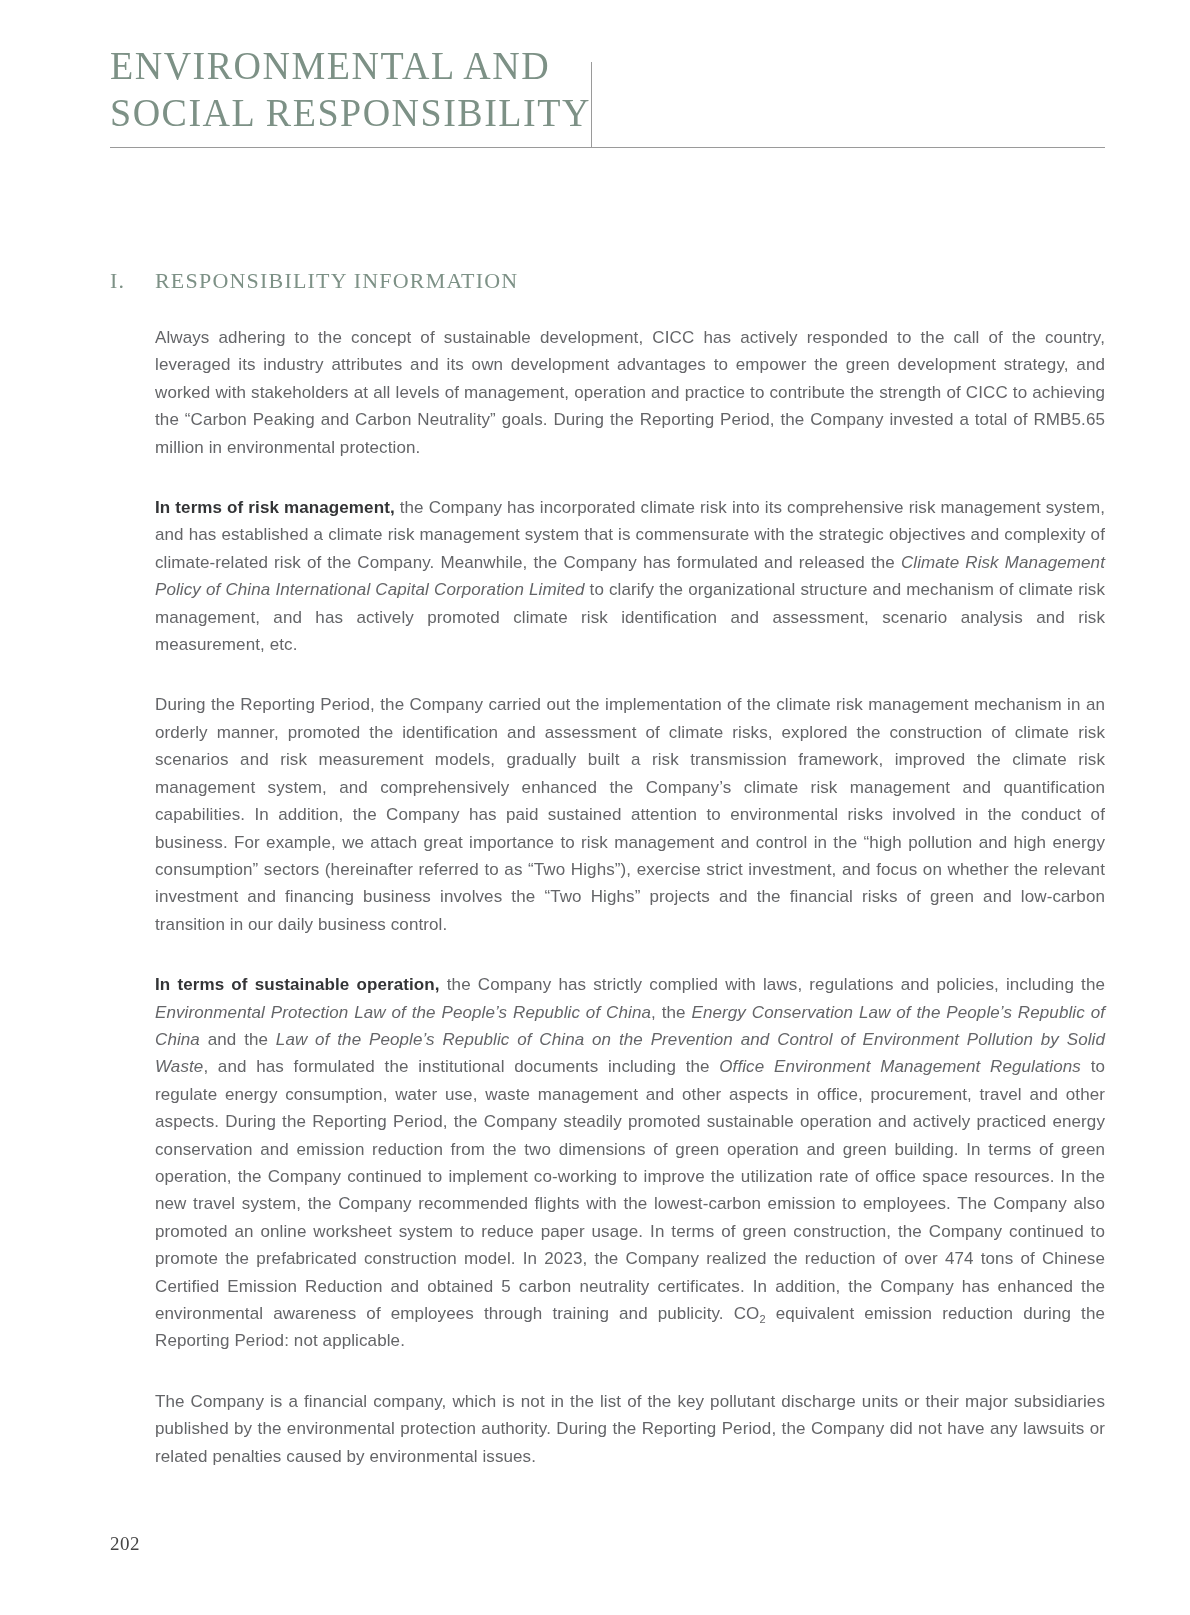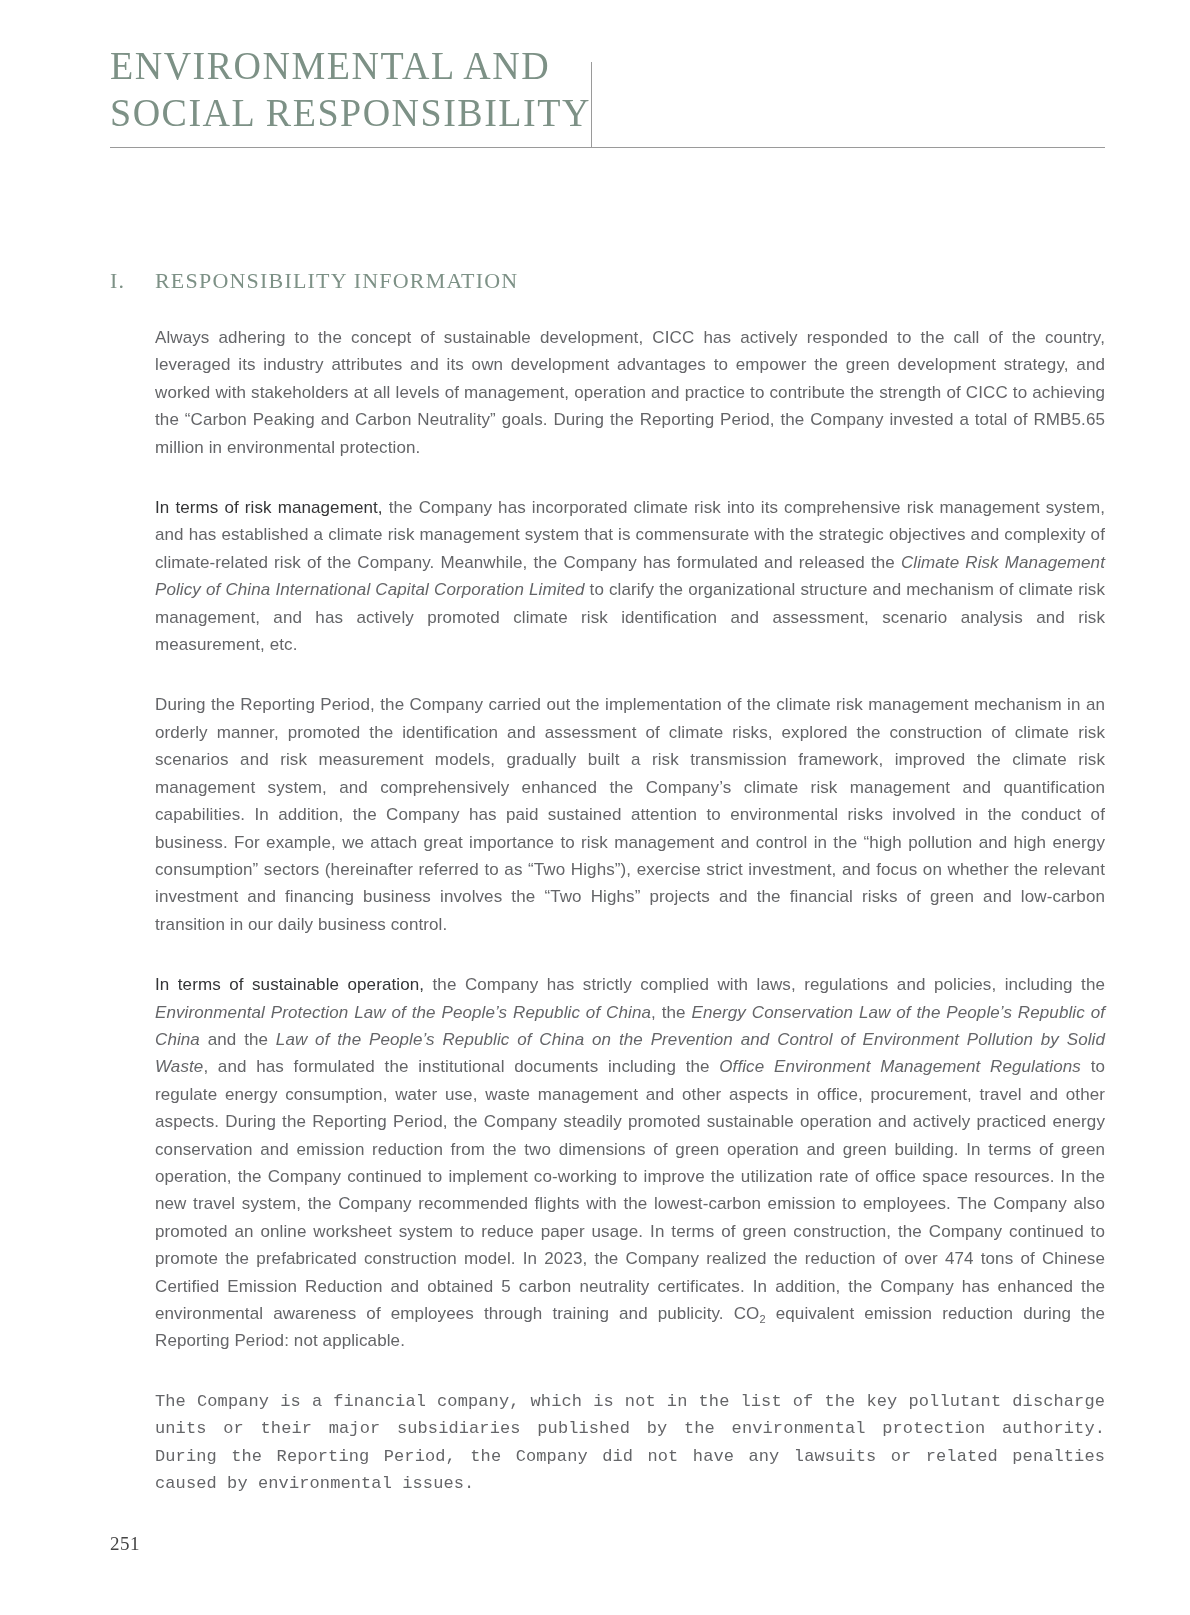--- a/index.html
+++ b/index.html
@@ -74,23 +74,23 @@
     width: 950px;
   }
   .body-paragraph {
     font-size: 17px;
     line-height: 27.4px;
     text-align: justify;
     color: var(--body-color, #646568);
     margin-bottom: 33px;
     letter-spacing: 0.1px;
   }
-  .body-paragraph:last-child { margin-bottom: 0; font-family: Liberation Mono, monospace; }
+  .body-paragraph:last-child { margin-bottom: 0; }
   .seg-bold {
-    font-weight: normal;
+    font-weight: bold;
     color: var(--bold-color, #333436);
   }
   .seg-italic { font-style: italic; }
   .seg-sub {
     vertical-align: sub;
     font-size: 11px;
     line-height: 0;
   }
   
   .page-number {
@@ -125,16 +125,16 @@
     <div class="body-copy">
         <p class="body-paragraph"><span class="seg-normal">Always adhering to the concept of sustainable development, CICC has actively responded to the call of the country, leveraged its industry attributes and its own development advantages to empower the green development strategy, and worked with stakeholders at all levels of management, operation and practice to contribute the strength of CICC to achieving the “Carbon Peaking and Carbon Neutrality” goals. During the Reporting Period, the Company invested a total of RMB5.65 million in environmental protection.</span></p>
         <p class="body-paragraph"><span class="seg-bold">In terms of risk management,</span><span class="seg-normal"> the Company has incorporated climate risk into its comprehensive risk management system, and has established a climate risk management system that is commensurate with the strategic objectives and complexity of climate-related risk of the Company. Meanwhile, the Company has formulated and released the </span><span class="seg-italic">Climate Risk Management Policy of China International Capital Corporation Limited</span><span class="seg-normal"> to clarify the organizational structure and mechanism of climate risk management, and has actively promoted climate risk identification and assessment, scenario analysis and risk measurement, etc.</span></p>
         <p class="body-paragraph"><span class="seg-normal">During the Reporting Period, the Company carried out the implementation of the climate risk management mechanism in an orderly manner, promoted the identification and assessment of climate risks, explored the construction of climate risk scenarios and risk measurement models, gradually built a risk transmission framework, improved the climate risk management system, and comprehensively enhanced the Company’s climate risk management and quantification capabilities. In addition, the Company has paid sustained attention to environmental risks involved in the conduct of business. For example, we attach great importance to risk management and control in the “high pollution and high energy consumption” sectors (hereinafter referred to as “Two Highs”), exercise strict investment, and focus on whether the relevant investment and financing business involves the “Two Highs” projects and the financial risks of green and low-carbon transition in our daily business control.</span></p>
         <p class="body-paragraph"><span class="seg-bold">In terms of sustainable operation,</span><span class="seg-normal"> the Company has strictly complied with laws, regulations and policies, including the </span><span class="seg-italic">Environmental Protection Law of the People’s Republic of China</span><span class="seg-normal">, the </span><span class="seg-italic">Energy Conservation Law of the People’s Republic of China</span><span class="seg-normal"> and the </span><span class="seg-italic">Law of the People’s Republic of China on the Prevention and Control of Environment Pollution by Solid Waste</span><span class="seg-normal">, and has formulated the institutional documents including the </span><span class="seg-italic">Office Environment Management Regulations</span><span class="seg-normal"> to regulate energy consumption, water use, waste management and other aspects in office, procurement, travel and other aspects. During the Reporting Period, the Company steadily promoted sustainable operation and actively practiced energy conservation and emission reduction from the two dimensions of green operation and green building. In terms of green operation, the Company continued to implement co-working to improve the utilization rate of office space resources. In the new travel system, the Company recommended flights with the lowest-carbon emission to employees. The Company also promoted an online worksheet system to reduce paper usage. In terms of green construction, the Company continued to promote the prefabricated construction model. In 2023, the Company realized the reduction of over 474 tons of Chinese Certified Emission Reduction and obtained 5 carbon neutrality certificates. In addition, the Company has enhanced the environmental awareness of employees through training and publicity. CO</span><span class="seg-sub">2</span><span class="seg-normal"> equivalent emission reduction during the Reporting Period: not applicable.</span></p>
         <p class="body-paragraph"><span class="seg-normal">The Company is a financial company, which is not in the list of the key pollutant discharge units or their major subsidiaries published by the environmental protection authority. During the Reporting Period, the Company did not have any lawsuits or related penalties caused by environmental issues.</span></p>
       </div>
   </main>
 
   <footer>
-    <span class="page-number">251</span>
+    <span class="page-number">202</span>
   </footer>
 
 </div>
 
 </body></html>

